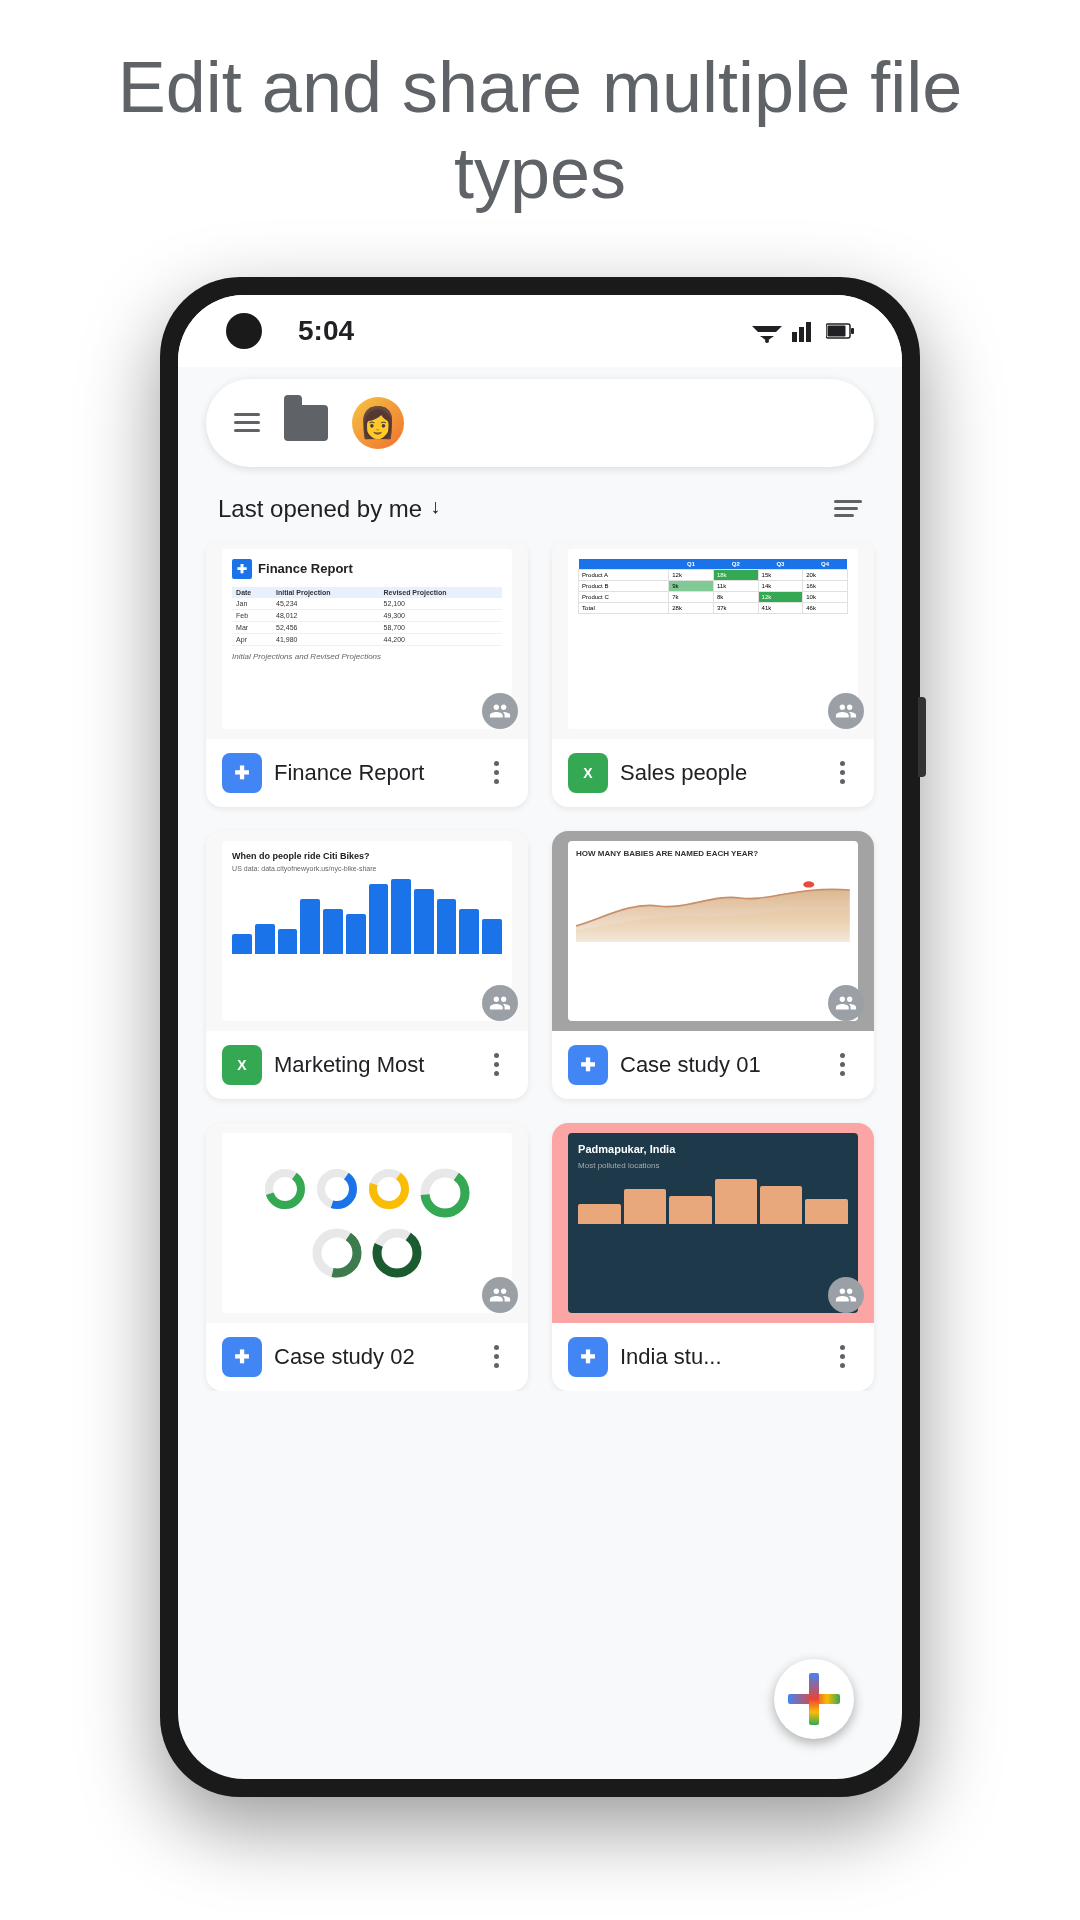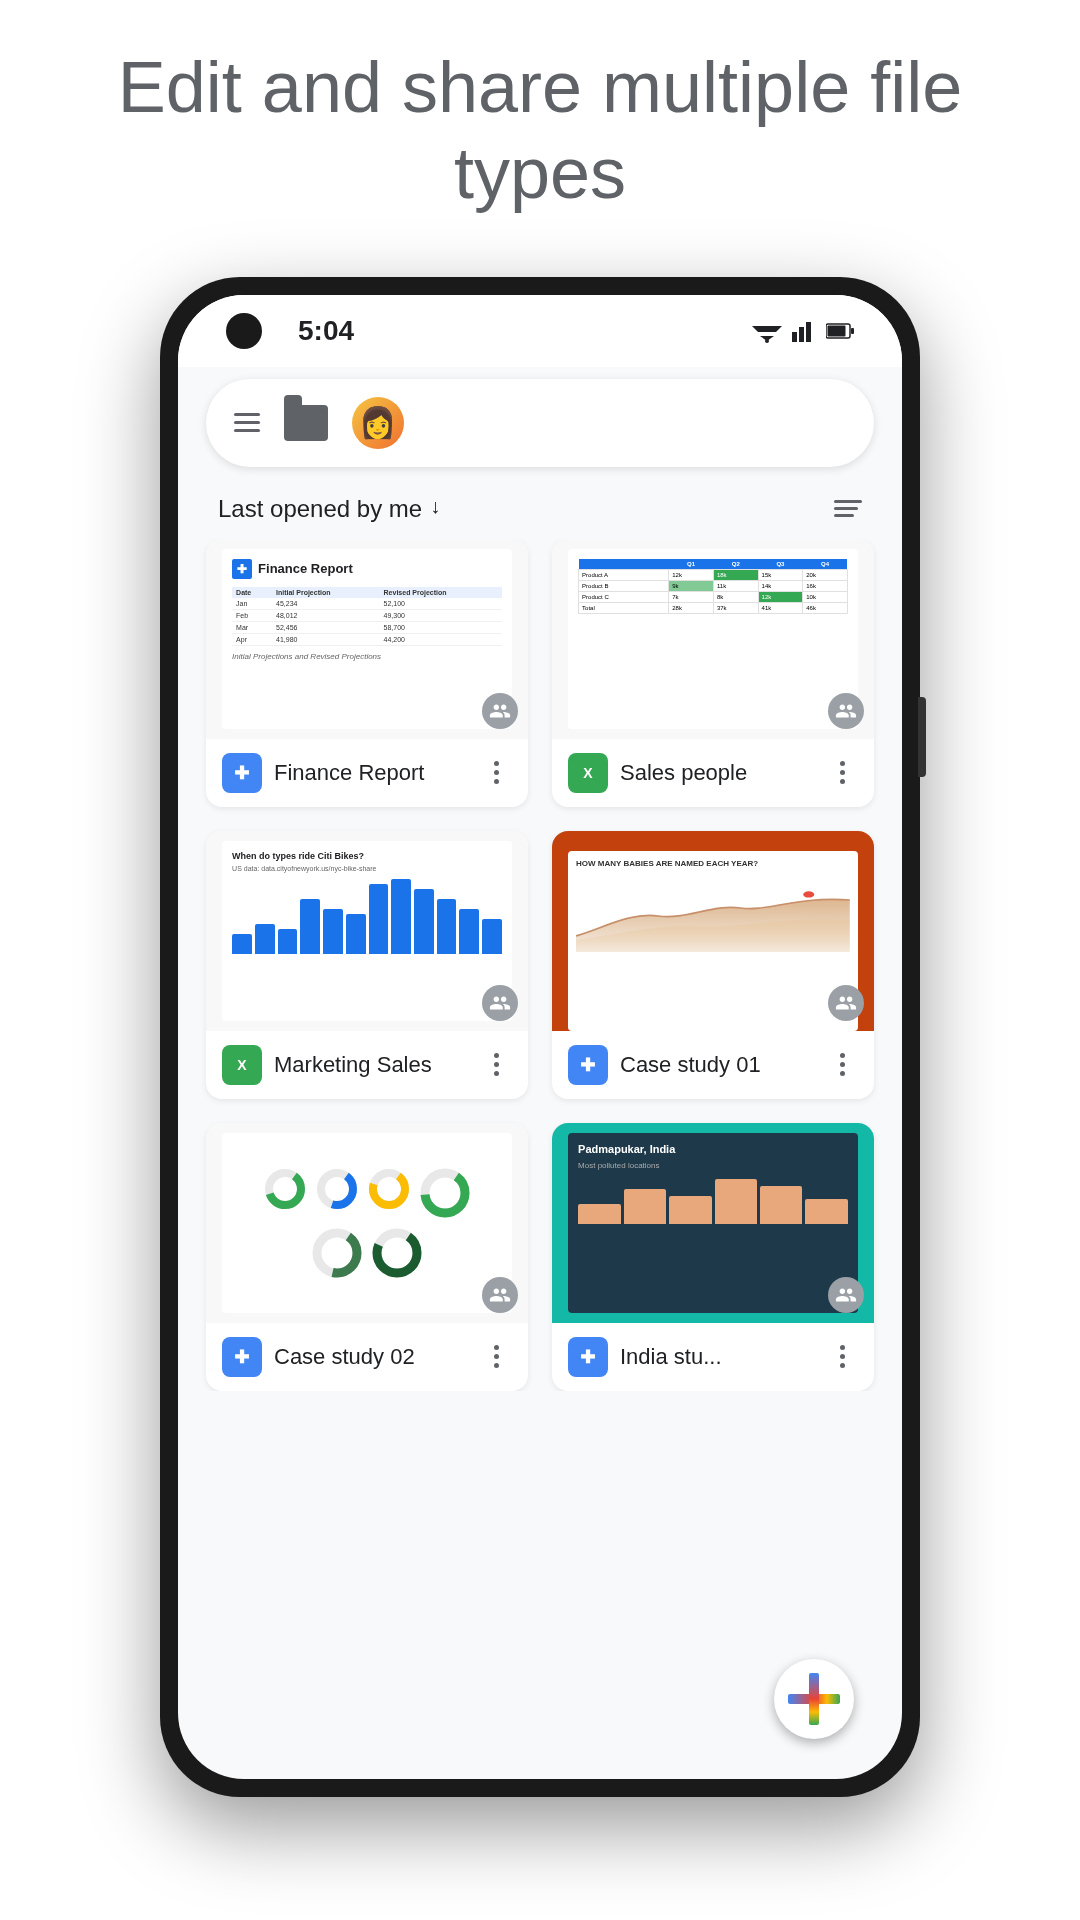--- a/index.html
+++ b/index.html
@@ -327,43 +327,42 @@
     }
     .bar {
       flex: 1;
       background: #1a73e8;
       border-radius: 2px 2px 0 0;
       min-width: 6px;
     }
 
     
     .casestudy01-thumb {
-      background: #c2410c;
-      align-items: flex-end;
+      background: #a3a3a3;
     }
     .area-chart {
       width: 100%;
       height: 100%;
     }
 
     
     .casestudy02-thumb {
       background: #f8f8f8;
     }
     .donut-row {
       display: flex;
       flex-wrap: wrap;
       gap: 8px;
       justify-content: center;
       padding: 10px;
     }
 
     
     .casestudy03-thumb {
-      background: #14b8a6;
+      background: #fca5a5;
     }
     .dark-card-title {
       font-size: 11px;
       font-weight: 600;
       color: white;
       margin-bottom: 6px;
     }
     .dark-subtitle {
       font-size: 8px;
       color: #aaa;
@@ -664,21 +663,21 @@
             <span></span>
               <span></span>
               <span></span>
           </div>
         </div>
       </div>
 
       <div class="file-card">
         <div class="file-thumb marketing-thumb">
           <div class="thumb-content">
-            <div class="chart-title-sm">When do types ride Citi Bikes?</div>
+            <div class="chart-title-sm">When do people ride Citi Bikes?</div>
             <div style="font-size:7px;color:#666;margin-bottom:6px;">US data: data.cityofnewyork.us/nyc-bike-share</div>
             <div class="bar-chart">
               <div class="bar" style="height:20px;"></div>
               <div class="bar" style="height:30px;"></div>
               <div class="bar" style="height:25px;"></div>
               <div class="bar" style="height:55px;"></div>
               <div class="bar" style="height:45px;"></div>
               <div class="bar" style="height:40px;"></div>
               <div class="bar" style="height:70px;"></div>
               <div class="bar" style="height:75px;"></div>
@@ -689,21 +688,21 @@
             </div>
           </div>
           <div class="shared-avatar">
             <svg viewBox="0 0 24 24">
                 <path d="M16 11c1.66 0 2.99-1.34 2.99-3S17.66 5 16 5c-1.66 0-3 1.34-3 3s1.34 3 3 3zm-8 0c1.66 0 2.99-1.34 2.99-3S9.66 5 8 5C6.34 5 5 6.34 5 8s1.34 3 3 3zm0 2c-2.33 0-7 1.17-7 3.5V19h14v-2.5c0-2.33-4.67-3.5-7-3.5zm8 0c-.29 0-.62.02-.97.05 1.16.84 1.97 1.97 1.97 3.45V19h6v-2.5c0-2.33-4.67-3.5-7-3.5z"></path>
               </svg>
           </div>
         </div>
         <div class="file-info">
           <div class="file-type-badge badge-sheets" style="font-size:14px;font-weight:700;">X</div>
-          <span class="file-name">Marketing Sales</span>
+          <span class="file-name">Marketing Most</span>
           <div class="more-btn">
             <span></span>
               <span></span>
               <span></span>
           </div>
         </div>
       </div>
 
       <div class="file-card">
         <div class="file-thumb casestudy01-thumb">

